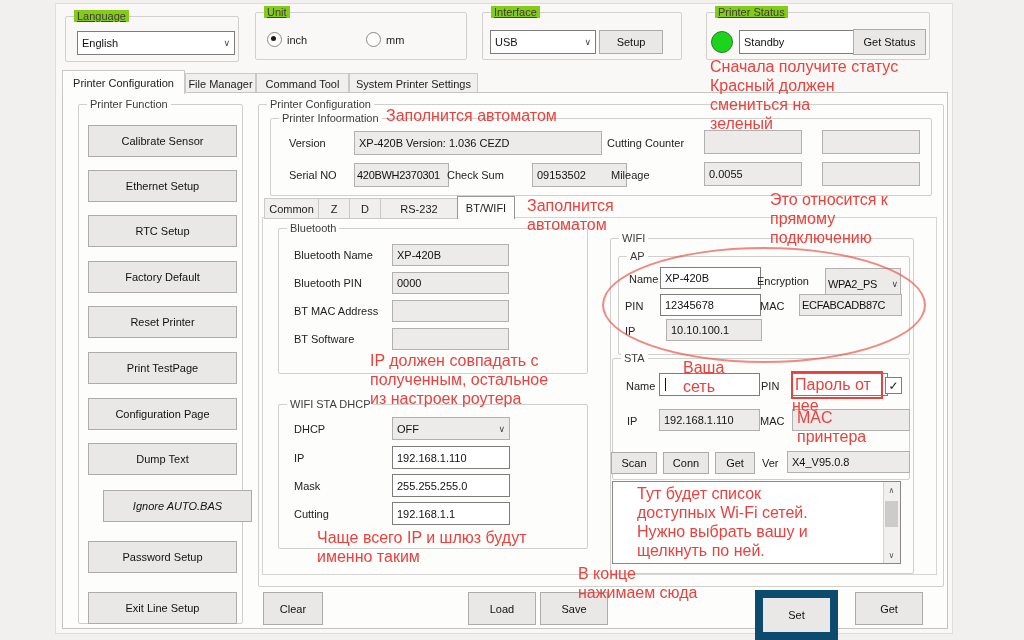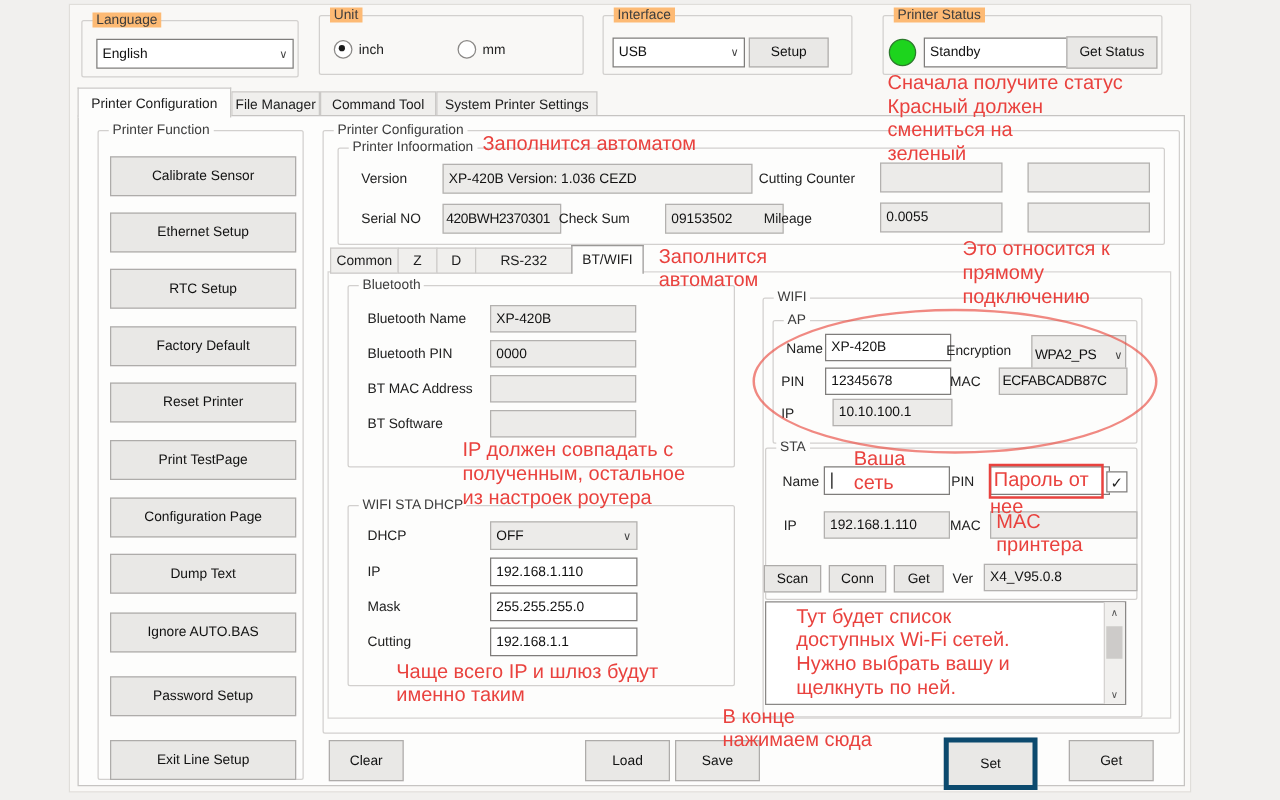--- a/index.html
+++ b/index.html
@@ -4,32 +4,32 @@
 <style>
   html,body{margin:0;padding:0;background:#e9e8e6;}
   .canvas{position:relative;width:1024px;height:640px;background:#f1f0ee;overflow:hidden;
           font-family:"Liberation Sans",sans-serif;font-size:11px;color:#1c1c1c;}
   .abs{position:absolute;}
   .window{background:#f9f8f6;border:1px solid #e0deda;}
   .page{background:#fdfdfc;border:1px solid #c6c4c2;}
   
   .gb{position:absolute;border:1px solid #d2d0ce;border-radius:2px;}
   .gb-label{position:absolute;top:-7px;left:8px;padding:0 3px;font-size:11px;color:#3c3c3c;white-space:nowrap;}
-  .win-bg{background:#fdba74;} .page-bg{background:#fdfdfc;}
+  .win-bg{background:#84cc16;text-decoration:underline;} .page-bg{background:#fdfdfc;}
   
   .field{position:absolute;background:#ecebe9;border:1px solid #b3b1af;display:flex;align-items:center;
          padding:0 4px;font-size:11px;color:#111;white-space:nowrap;overflow:hidden;}
   .field.ed{background:#fff;border:1px solid #7f7d7b;}
   .tight{letter-spacing:-0.3px;}
   .flabel{position:absolute;font-size:11px;color:#222;white-space:nowrap;}
   .chev{margin-left:auto;font-size:9px;color:#444;}
   
   .btn{position:absolute;background:#e9e8e6;border:1px solid #aeacaa;display:flex;align-items:center;
        justify-content:center;font-size:11px;color:#111;cursor:default;white-space:nowrap;}
-  .btn.focused{border:4px solid #0c4a6e;}
+  .btn.focused{border:8px solid #0c4a6e;}
   
   .tab{position:absolute;background:#f0efed;border:1px solid #cbc9c7;display:flex;align-items:center;
        justify-content:center;font-size:11px;white-space:nowrap;}
   .tab.active{background:#fdfdfc;border-bottom:none;z-index:6;}
   
   .radio{position:absolute;width:13px;height:13px;border-radius:50%;border:1px solid #8a8886;background:#fff;}
   .radio.checked::after{content:"";position:absolute;left:3px;top:3px;width:5px;height:5px;border-radius:50%;background:#1a1a1a;}
   .cb{position:absolute;width:15px;height:15px;border:1px solid #7f7d7b;background:#fff;display:flex;
       align-items:center;justify-content:center;font-size:12px;color:#222;}
   .light{position:absolute;width:20px;height:20px;border-radius:50%;border:1px solid #2c7a2c;}
@@ -98,21 +98,21 @@
     <span class="gb-label page-bg">Printer Function</span>
   </div>
   <div class="btn" style="left:88px;top:125px;width:147px;height:30px;z-index:3;">Calibrate Sensor</div>
   <div class="btn" style="left:88px;top:170px;width:147px;height:30px;z-index:3;">Ethernet Setup</div>
   <div class="btn" style="left:88px;top:215px;width:147px;height:30px;z-index:3;">RTC Setup</div>
   <div class="btn" style="left:88px;top:261px;width:147px;height:30px;z-index:3;">Factory Default</div>
   <div class="btn" style="left:88px;top:352px;width:147px;height:30px;z-index:3;">Print TestPage</div>
   <div class="btn" style="left:88px;top:306px;width:147px;height:30px;z-index:3;">Reset Printer</div>
   <div class="btn" style="left:88px;top:398px;width:147px;height:30px;z-index:3;">Configuration Page</div>
   <div class="btn" style="left:88px;top:443px;width:147px;height:30px;z-index:3;">Dump Text</div>
-  <div class="btn" style="left:88px;top:490px;width:147px;height:30px;z-index:3;">Ignore AUTO.BAS</div>
+  <div class="btn" style="left:103px;top:490px;width:147px;height:30px;z-index:3;font-style:italic;">Ignore AUTO.BAS</div>
   <div class="btn" style="left:88px;top:541px;width:147px;height:30px;z-index:3;">Password Setup</div>
   <div class="btn" style="left:88px;top:592px;width:147px;height:30px;z-index:3;">Exit Line Setup</div>
 
   <div class="gb" style="left:258px;top:104px;width:684px;height:481px;z-index:2;">
     <span class="gb-label page-bg">Printer Configuration</span>
   </div>
 
   <div class="gb" style="left:270px;top:118px;width:660px;height:76px;z-index:3;">
     <span class="gb-label page-bg">Printer Infoormation</span>
   </div>

